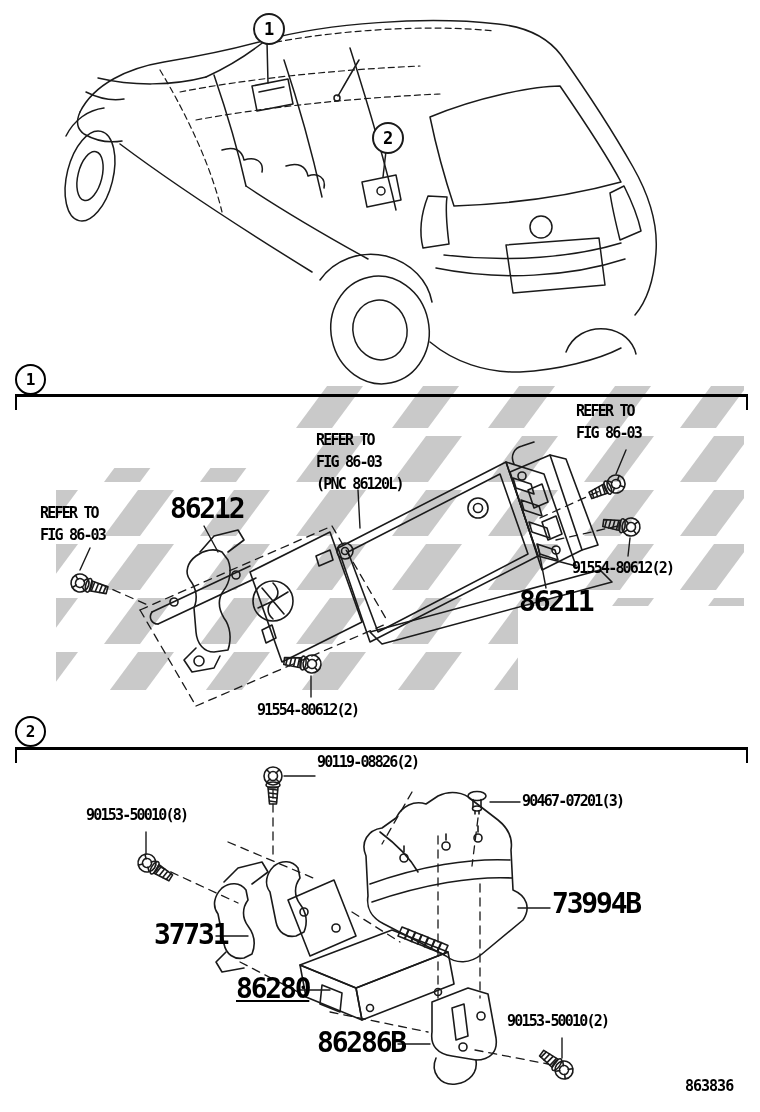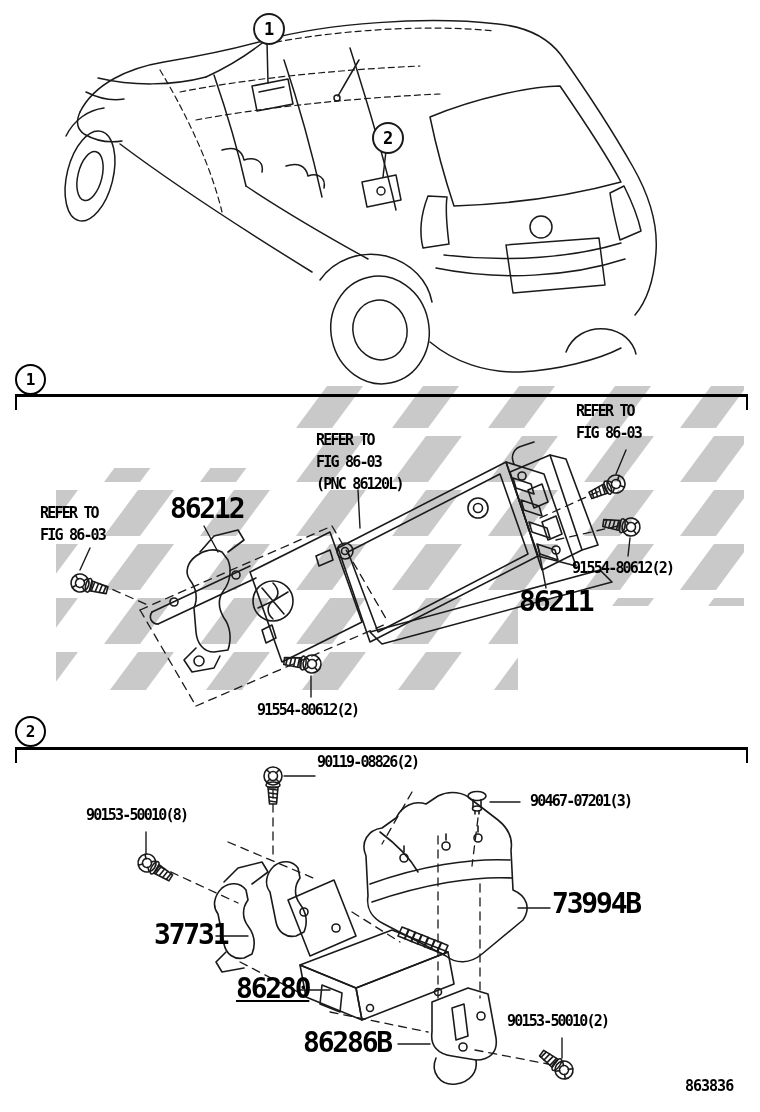--- a/index.html
+++ b/index.html
@@ -279,22 +279,22 @@
   <div class="lbl" style="left:316px;top:429px;"><span>REFER TO</span><br><span>FIG 86-03</span><br><span>(PNC 86120L)</span></div>
 
   <div class="lbl" style="left:576px;top:400px;"><span>REFER TO</span><br><span>FIG 86-03</span></div>
 
   <div class="lbl big" style="left:170px;top:498px;">86212</div>
   <div class="lbl big" style="left:519px;top:591px;">86211</div>
   <div class="lbl" style="left:572px;top:557px;">91554-80612(2)</div>
   <div class="lbl" style="left:257px;top:699px;">91554-80612(2)</div>
 
   <div class="lbl" style="left:317px;top:751px;">90119-08826(2)</div>
-  <div class="lbl" style="left:522px;top:790px;margin-left:8px;">90467-07201(3)</div>
+  <div class="lbl" style="left:522px;top:790px;">90467-07201(3)</div>
   <div class="lbl" style="left:86px;top:804px;">90153-50010(8)</div>
   <div class="lbl big" style="left:552px;top:893px;">73994B</div>
   <div class="lbl big" style="left:154px;top:924px;">37731</div>
   <div class="lbl big" style="left:236px;top:978px;text-decoration:underline;">86280</div>
   <div class="lbl" style="left:507px;top:1010px;">90153-50010(2)</div>
-  <div class="lbl big" style="left:303px;top:1032px;text-align:center;">86286B</div>
+  <div class="lbl big" style="left:317px;top:1032px;text-align:center;">86286B</div>
 
   <div class="figcode" style="left:685px;top:1077px;text-align:right;">863836</div>
 </div>
 
 </body></html>

